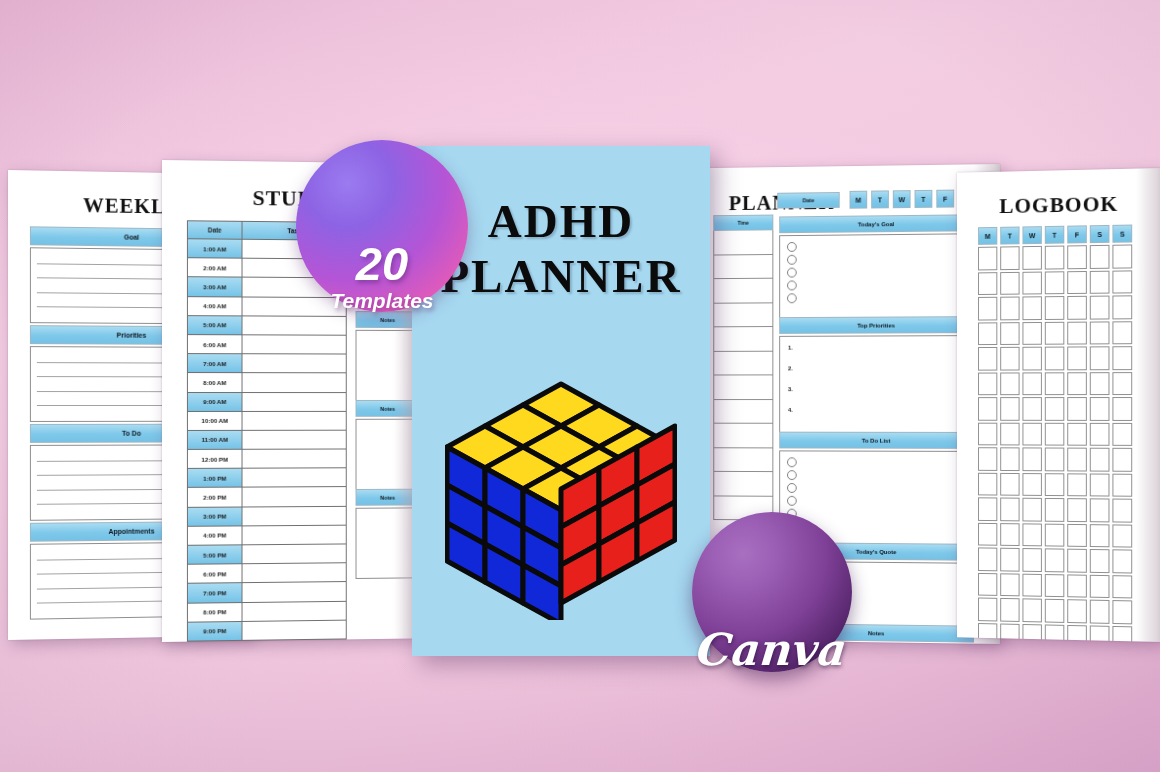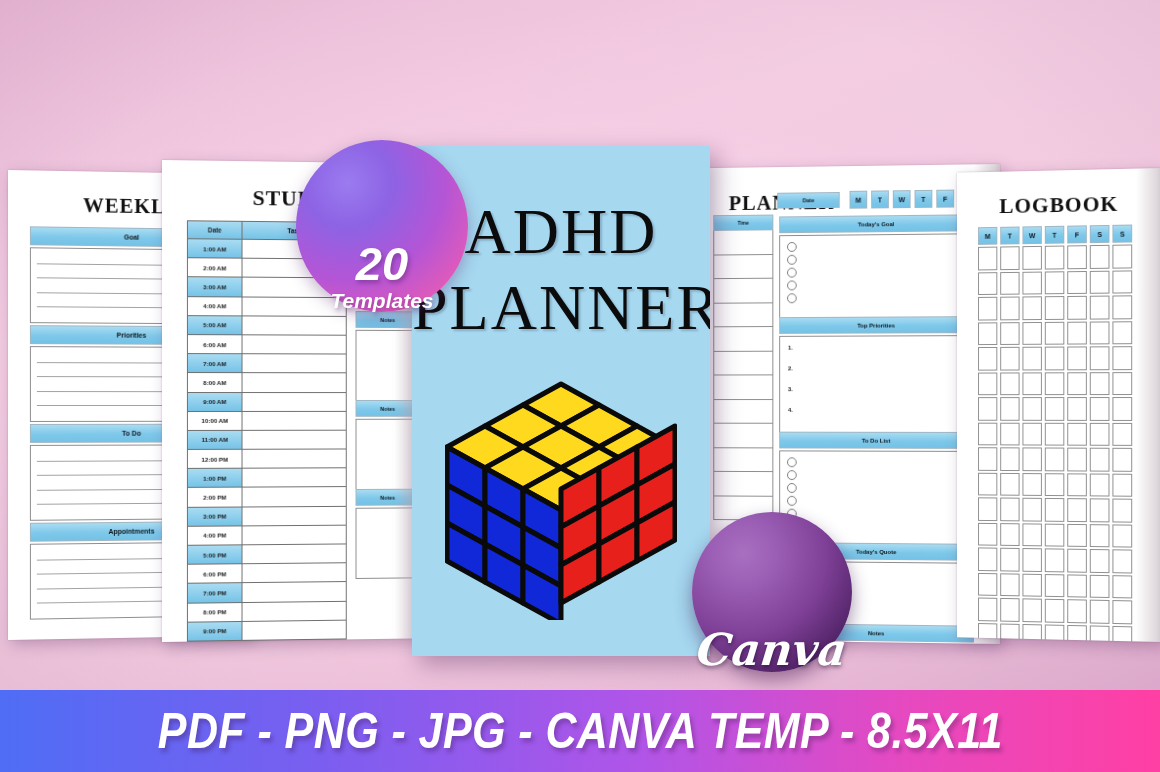--- a/index.html
+++ b/index.html
@@ -105,22 +105,22 @@
   
   #sheet-cover{
     left:412px;top:146px;width:298px;height:510px;
     background:#a6d8f0;
     box-shadow:7px 8px 22px rgba(80,40,90,.40);
     z-index:30;
   }
   .cover-title{
     position:absolute;left:0;right:0;top:48px;
     font-family:"Liberation Serif",serif;
-    font-weight:normal;color:#0b0b0b;
-    text-align:center;font-size:64px;line-height:1.18;
+    font-weight:bold;color:#0b0b0b;
+    text-align:center;font-size:47px;line-height:1.18;
     letter-spacing:2px;
     text-shadow:2px 2px 2px rgba(40,60,80,.25);
   }
   .cube-wrap{position:absolute;left:50%;top:224px;transform:translateX(-50%);}
 
   
   #sheet-daily{left:700px;top:164px;width:300px;height:480px;transform:perspective(900px) rotateY(-3deg);transform-origin:right center;}
   #sheet-daily .sheet-title{position:absolute;left:24px;top:24px;font-size:21px;text-align:left;}
   .dp-datebar{position:absolute;left:74px;top:26px;width:62px;height:14px;font-size:5.5px;}
   .dp-days{position:absolute;left:148px;top:25px;display:flex;gap:4px;}
@@ -599,17 +599,14 @@
   <div class="badge" id="badge-templates">
     <div class="b-num">20</div>
     <div class="b-lbl">Templates</div>
   </div>
 
   <div class="badge" id="badge-canva">
     <div class="b-canva">Canva</div>
   </div>
 
 
-  <div class="banner banner-bottom">
-    <div class="banner-text">PDF - PNG - JPG - CANVA TEMP - 8.5X11</div>
-  </div>
 
 </div>
 
 </body></html>

